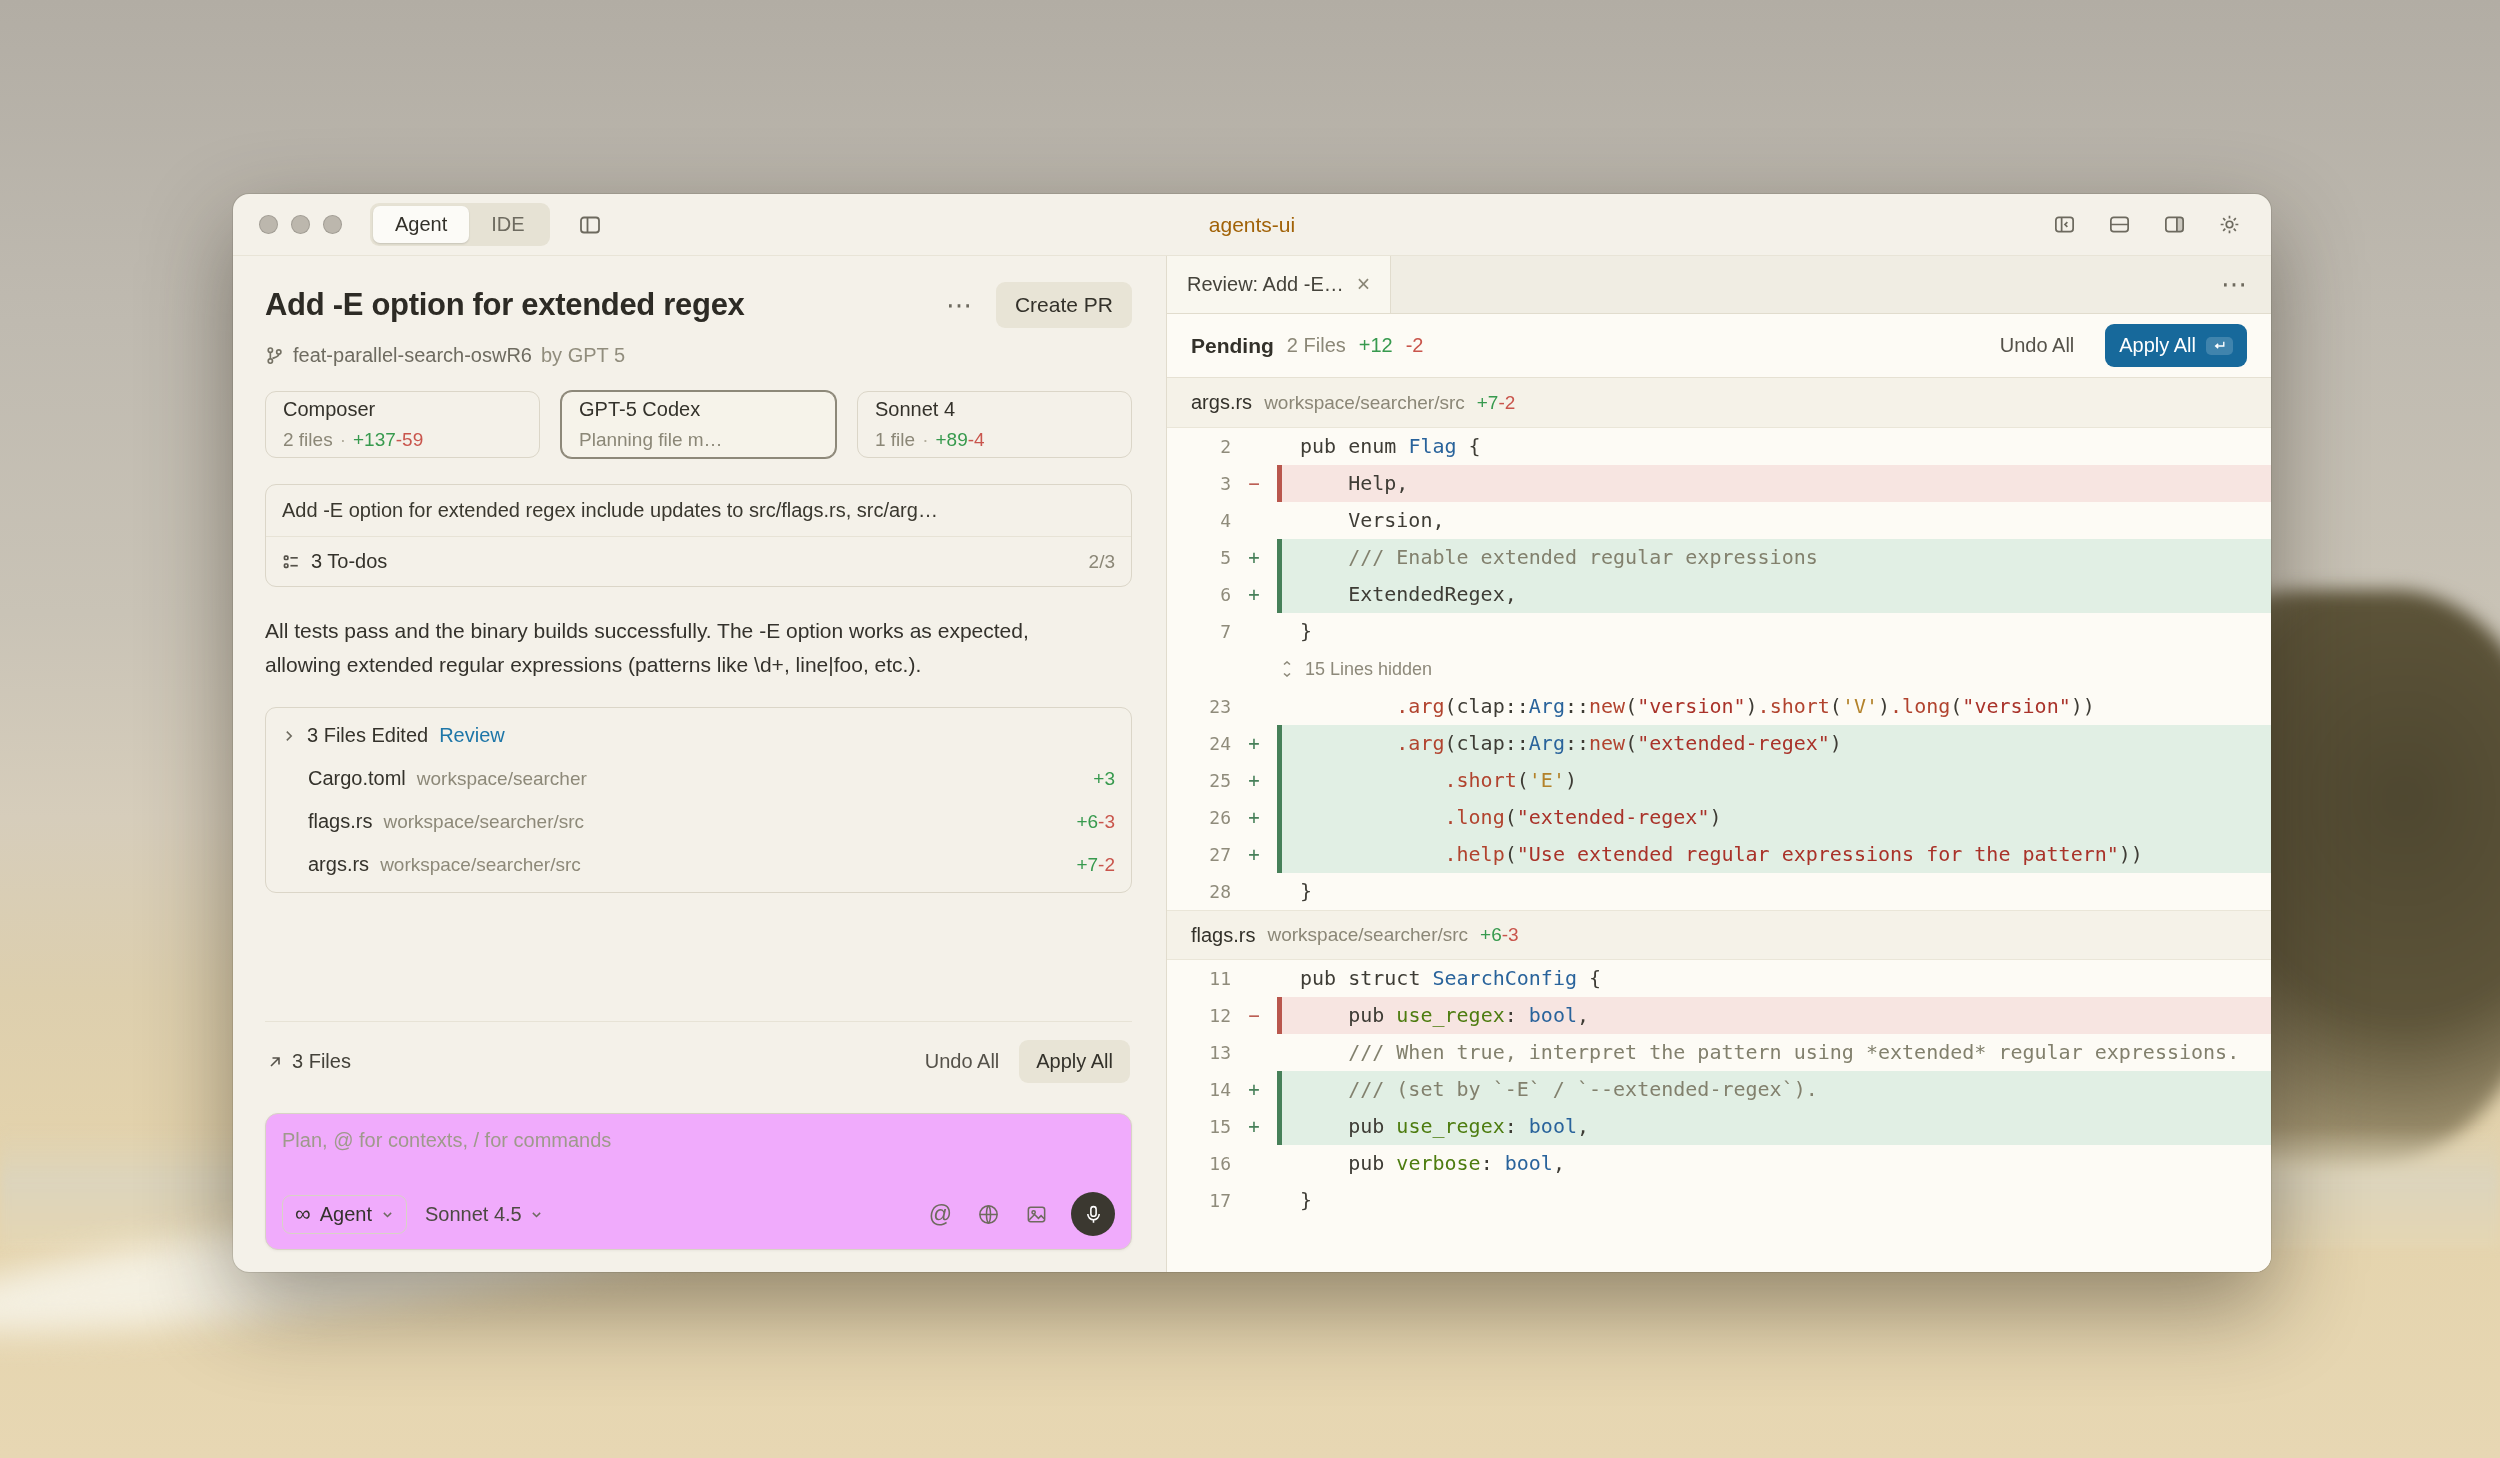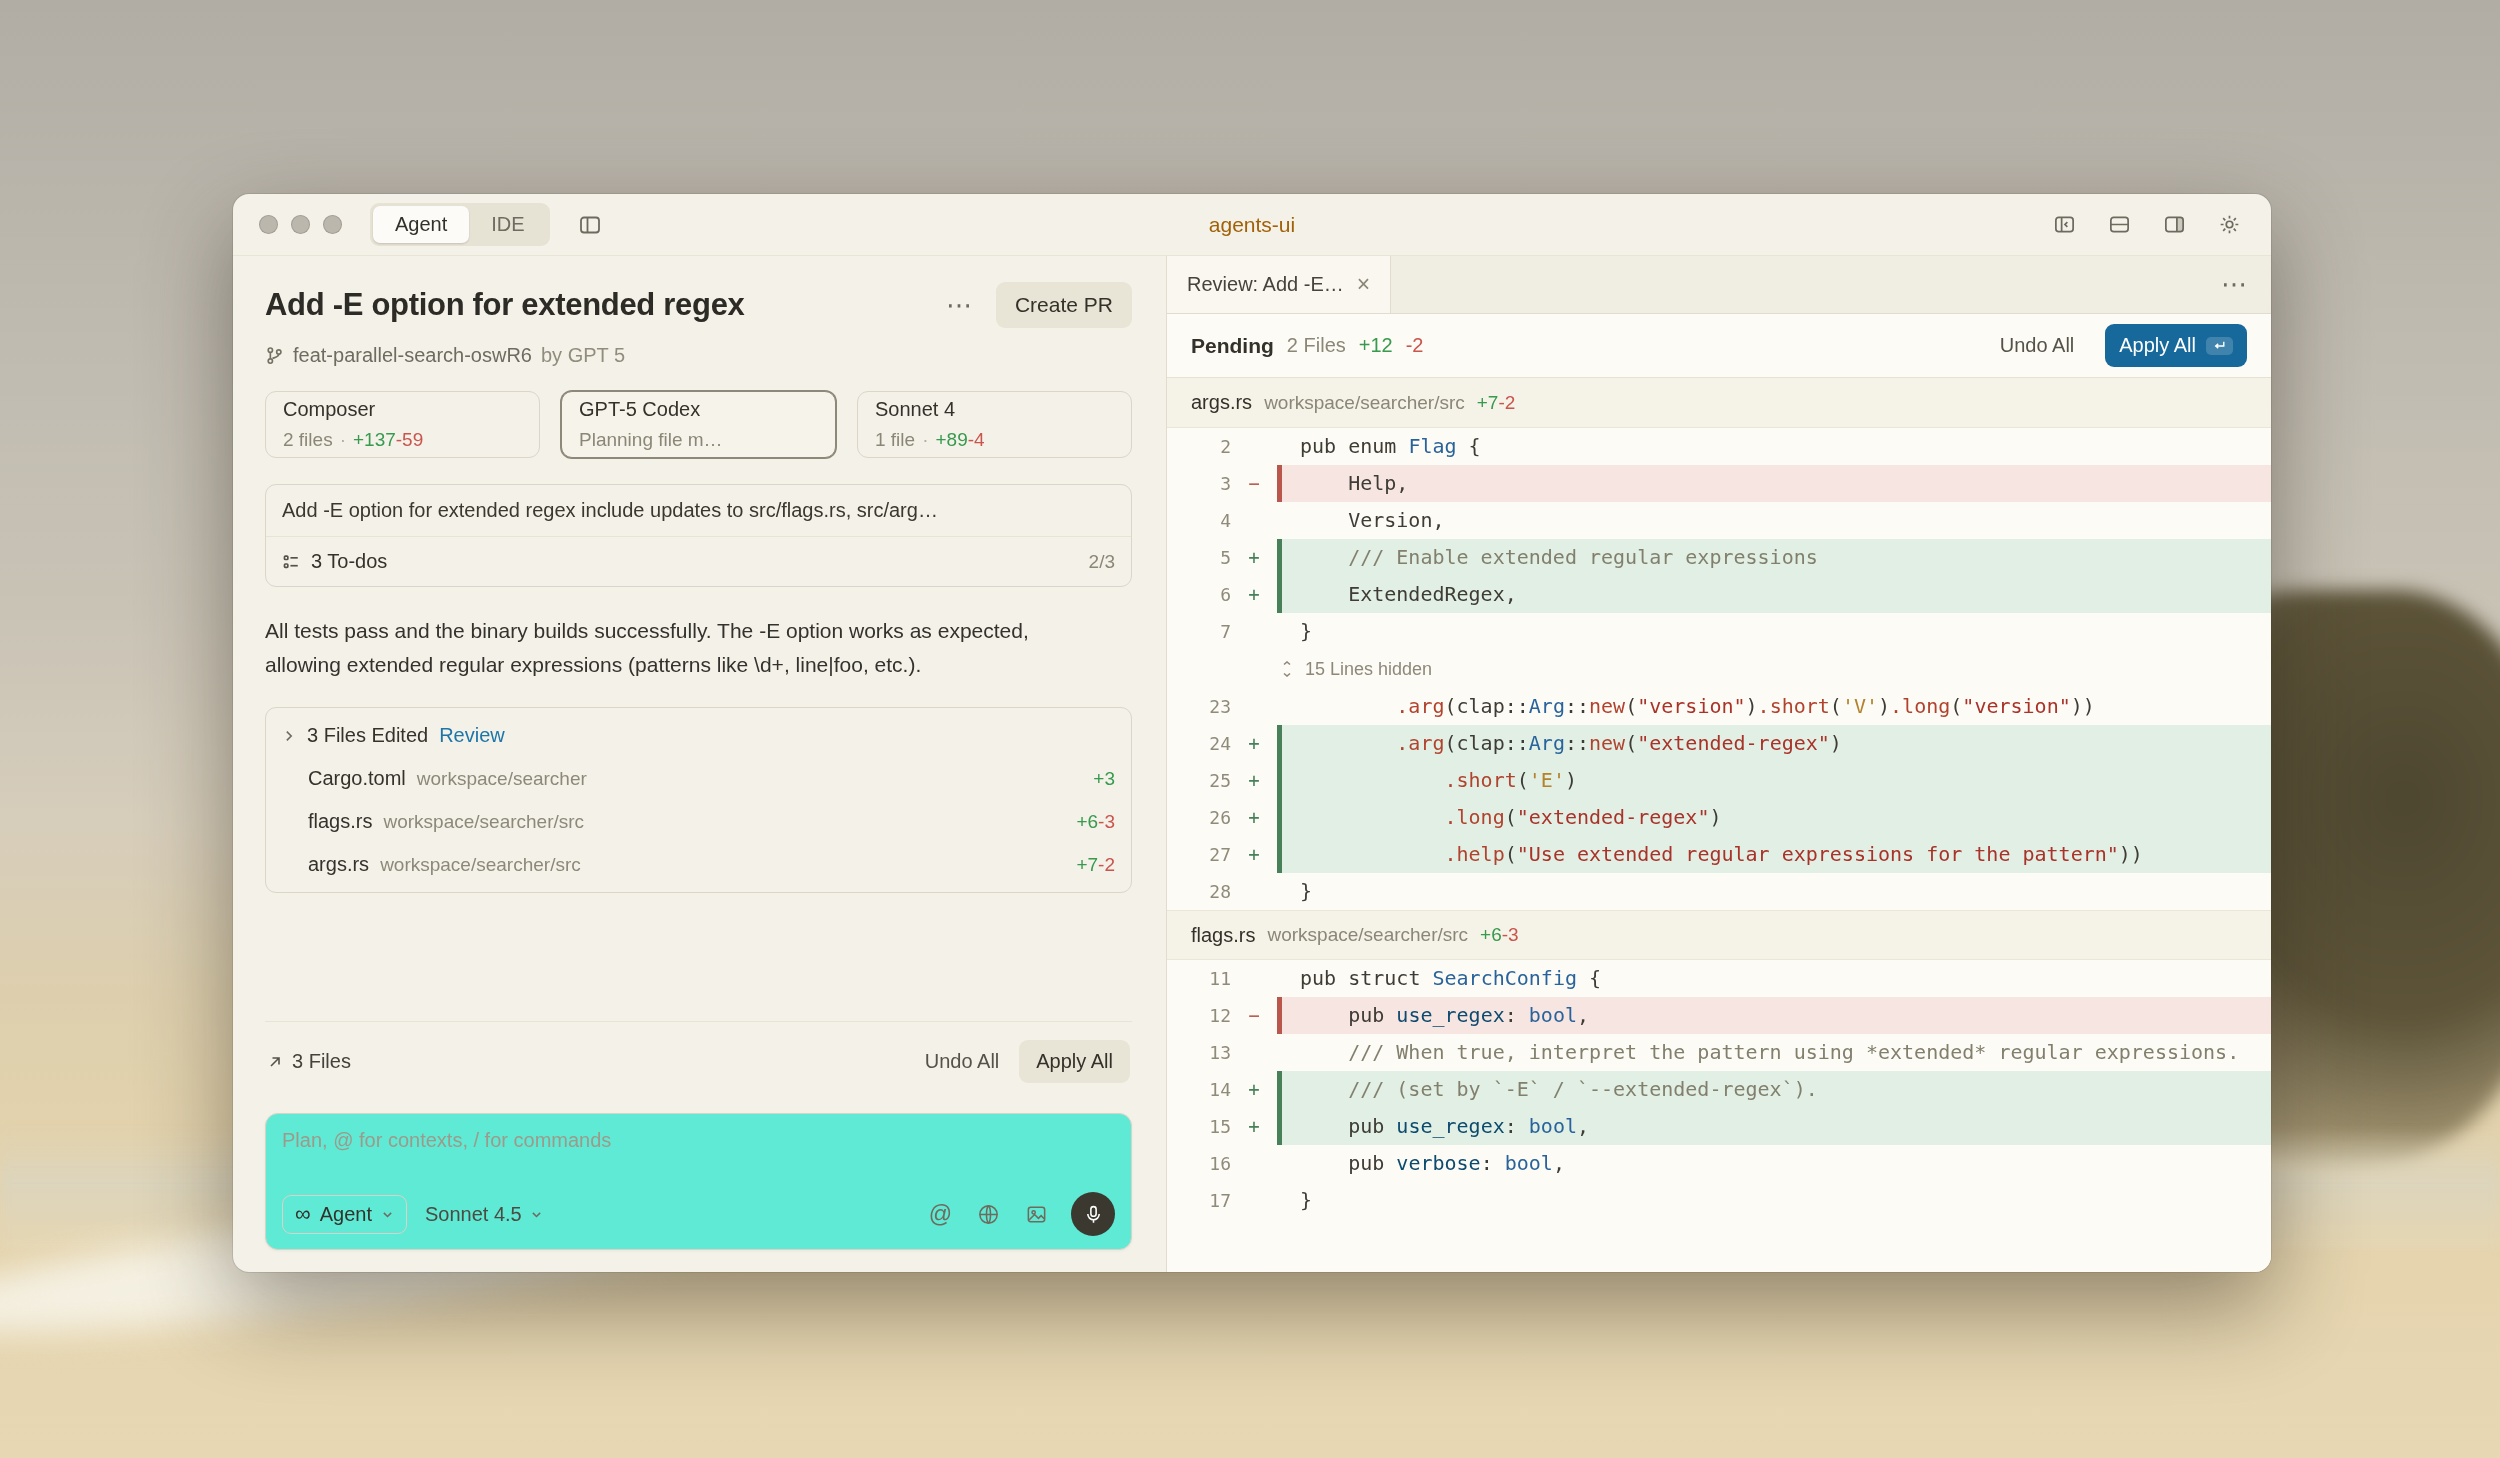--- a/index.html
+++ b/index.html
@@ -69,21 +69,21 @@
   .review-link { color:#1d76a8; cursor:pointer; }
   .file-row { display:flex; align-items:center; gap:11px; padding:10px 16px 10px 42px; font-size:20px; cursor:pointer; }
   .file-name { color:#34322b; } .file-path { color:#8d8979; font-size:19px; }
   .file-stats { margin-left:auto; font-size:19px; }
 
   .actionbar { margin-top:auto; border-top:1px solid #e7e3d6; padding:18px 2px 14px; display:flex; align-items:center; }
   .files-chip { display:flex; align-items:center; gap:9px; font-size:20px; color:#44423a; cursor:pointer; }
   .undo-text { margin-left:auto; border:0; background:none; font-size:20px; color:#55524a; padding:8px 12px; margin-right:8px; cursor:pointer; }
   .applyall-gray { border:0; background:#e8e4d6; border-radius:9px; padding:10px 17px; font-size:20px; color:#33312a; cursor:pointer; }
 
-  .composer { margin-top:16px; border:1px solid #d8d3c5; border-radius:13px; background:#5eead4;
+  .composer { margin-top:16px; border:1px solid #d8d3c5; border-radius:13px; background:#f0abfc;
     padding:15px 16px 13px; display:flex; flex-direction:column; height:137px; box-shadow:0 1px 3px rgba(0,0,0,.05); }
   .composer-input { border:0; background:transparent; resize:none; outline:none; flex:1;
     font:20px "Liberation Sans",sans-serif; color:#34322c; }
   .composer-input::placeholder { color:#9e9a8b; }
   .composer-row { display:flex; align-items:center; }
   .agent-pill { display:flex; align-items:center; gap:9px; border:1px solid #d8d3c5; border-radius:9px;
     padding:7px 12px; font-size:20px; color:#34322c; background:none; cursor:pointer; }
   .infinity { font-size:22px; line-height:1; }
   .model-select { display:flex; align-items:center; gap:8px; border:0; background:none; font-size:20px;
     color:#4c4a42; margin-left:18px; cursor:pointer; }
@@ -124,21 +124,21 @@
   .dcode { flex:1; min-width:0; white-space:pre; overflow:hidden; padding-left:18px; border-left:5px solid transparent; }
   .drow.add .dcode { background:#e1efe4; border-left-color:#478059; }
   .drow.del .dcode { background:#f7e5e1; border-left-color:#b9574d; }
   .drow.add .dsign { color:#478059; }
   .drow.del .dsign { color:#b9574d; }
   .hiddenrow { display:flex; align-items:center; height:38px; padding-left:112px; gap:10px;
     color:#8d897a; font-size:18px; cursor:pointer; }
 
   .tk-p { color:#3e3c35; } .tk-kw { color:#3e3c35; } .tk-ty { color:#29639b; }
   .tk-fn { color:#b1432e; } .tk-str { color:#a93229; } .tk-ch { color:#b3822a; }
-  .tk-cm { color:#82806d; } .tk-prop { color:#0c4a6e; }
+  .tk-cm { color:#82806d; } .tk-prop { color:#4d7c0f; }
 </style>
 </head>
 <body>
 
 <div class="bg"></div>
 <div class="hill"></div>
 <div class="shore"></div>
 <div class="foam"></div>
 
 <div class="window">

